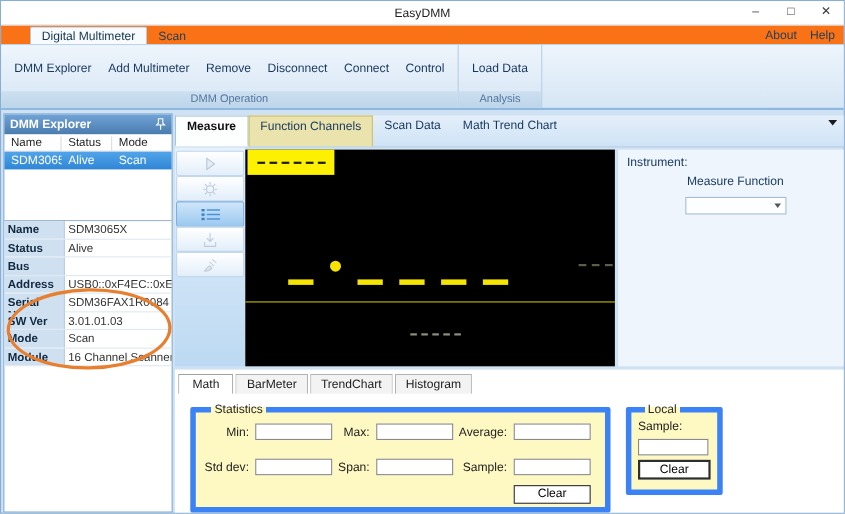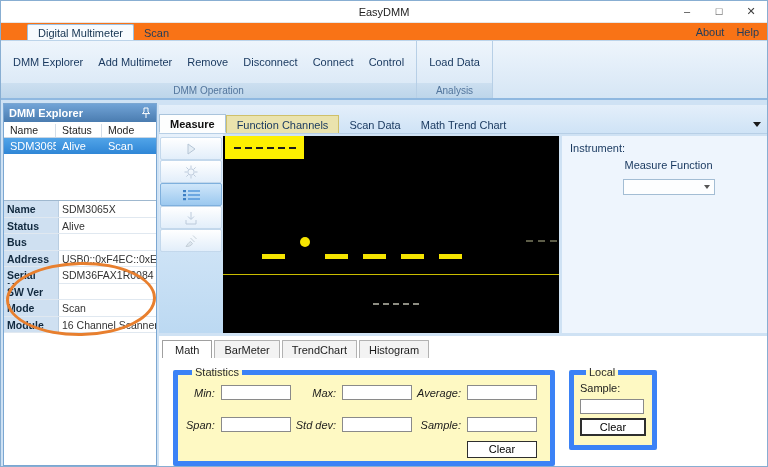--- a/index.html
+++ b/index.html
@@ -43,21 +43,21 @@
   .tbl-row span { padding-left:6px; white-space:nowrap; overflow:hidden; }
   .tbl-empty { height:46px; }
   .props { border-top:1px solid #9fb8cf; }
   .prop-row { display:grid; grid-template-columns:55px 1fr; height:16.5px; border-bottom:1px solid #e0e8f0; }
   .prop-label { background:#cfe0f1; font-weight:bold; color:#11293f; padding:2px 0 0 3px; border-right:1px solid #b9cde0; font-size:10.5px; }
   .prop-value { padding:2px 0 0 3px; color:#333; font-size:10.5px; white-space:nowrap; overflow:hidden; }
   .annotation { position:absolute; left:2px; top:158px; width:150px; height:74px; border:3px solid #e87f2e; border-radius:50%; transform:rotate(-1deg); pointer-events:none; z-index:5; }
 
   
   .main { flex:1; display:flex; flex-direction:column; margin-left:2px; min-width:0; }
-  .main-tabs { margin-top:4px; height:35px; display:flex; align-items:flex-end; background:linear-gradient(#e4effa,#cfe3f6); border-bottom:1px solid #b7cfe6; }
+  .main-tabs { margin-top:4px; height:35px; display:flex; background:linear-gradient(#e4effa,#cfe3f6); border-bottom:1px solid #b7cfe6; }
   .mtab { padding:3px 10px 2px; color:#17375e; white-space:nowrap; }
   .mtab.active { background:#fdfefe; font-weight:bold; color:#101010; border:1px solid #a9c4dc; border-bottom:1px solid #fdfefe; }
   .mtab.highlight { background:#eae3ad; border:1px solid #cfc06a; border-bottom:none; }
   .mtabs-caret { margin-left:auto; padding:0 6px 4px 0; }
   .caret-down { display:inline-block; width:0; height:0; border-left:4px solid transparent; border-right:4px solid transparent; border-top:5px solid #1a1a1a; }
 
   .main-body { height:201px; display:flex; }
   .tool-strip { width:64px; background:linear-gradient(#e7f1fb,#bcd9f2); padding-top:3px; display:flex; flex-direction:column; }
   .tool-btn { height:23px; margin:0 1px; border:1px solid #c3d8ec; border-radius:2px; background:linear-gradient(#ffffff,#e2eefa); display:flex; align-items:center; justify-content:center; }
   .tool-btn.selected { background:linear-gradient(#cfe6fa,#9cc9ef); border-color:#7fb0dd; }
@@ -83,21 +83,21 @@
 
   
   .bottom-panel { margin-top:3px; height:131px; background:#fff; }
   .b-tabs { display:flex; padding:4px 0 0 3px;align-items:flex-end; }
   .btab { padding:3px 9px 2px; border:1px solid #b2b2b2; border-bottom:none; background:#f3f3f3; margin-right:2px; border-radius:1px 1px 0 0; color:#1c1c1c; }
   .btab.active { background:#fff; border-color:#a0a0a0; padding:3px 12px 2px; position:relative; top:0; }
   .b-body { display:flex; gap:14px; padding:8px 0 0 14px; }
   fieldset { border:5px solid #3b82f6; border-radius:2px; background:#fef9c3; }
   legend { padding:0 3px; margin-left:6px; color:#2b2b2b; }
   .stats { width:372px; height:100px; padding:2px 8px 4px; }
-  .stats-grid { display:grid; grid-template-columns:1fr 1fr 1fr; row-gap:17px; margin-top:5px;font-style:italic; }
+  .stats-grid { display:grid; grid-template-columns:1fr 1fr 1fr; row-gap:17px; margin-top:5px; }
   .field { display:flex; align-items:center; justify-content:flex-end; gap:6px; padding-right:5px; }
   .field label { color:#1c1c1c; white-space:nowrap; }
   .fld-input { width:70px; height:15px; border:1px solid #8a8a8a; background:#fff; font:inherit; padding:0 2px; }
   .stats-clear-row { display:flex; justify-content:flex-end; padding-right:5px; margin-top:9px; }
   .clear-btn { width:70px; height:17px; border:1px solid #2e2e2e; background:#fff; font:inherit; font-size:11px; line-height:13px; }
   .local { width:80px; height:84px; padding:2px 6px; }
   .local-inner { display:flex; flex-direction:column; }
   .local-inner label { margin-top:2px; color:#1c1c1c; }
   .local .fld-input { width:64px; margin-top:5px; }
   .local .clear-btn { width:66px; margin-top:4px; border-width:2px; height:18px; }
@@ -183,20 +183,21 @@
         <div class="prop-row">
           <span class="prop-label">Address</span>
           <span class="prop-value">USB0::0xF4EC::0xEE38:...</span>
         </div>
         <div class="prop-row">
           <span class="prop-label">Serial Num</span>
           <span class="prop-value">SDM36FAX1R0084</span>
         </div>
         <div class="prop-row">
           <span class="prop-label">SW Ver</span>
+          <span class="prop-value">3.01.01.03</span>
         </div>
         <div class="prop-row">
           <span class="prop-label">Mode</span>
           <span class="prop-value">Scan</span>
         </div>
         <div class="prop-row">
           <span class="prop-label">Module</span>
           <span class="prop-value">16 Channel Scanner</span>
         </div>
       </div>
@@ -316,25 +317,25 @@
               </div>
               <div class="field">
                 <label>Max:</label>
                 <input class="fld-input" value="" style="">
               </div>
               <div class="field">
                 <label>Average:</label>
                 <input class="fld-input" value="" style="">
               </div>
               <div class="field">
+                <label>Std dev:</label>
+                <input class="fld-input" value="" style="">
+              </div>
+              <div class="field">
                 <label>Span:</label>
-                <input class="fld-input" value="" style="">
-              </div>
-              <div class="field">
-                <label>Std dev:</label>
                 <input class="fld-input" value="" style="">
               </div>
               <div class="field">
                 <label>Sample:</label>
                 <input class="fld-input" value="" style="">
               </div>
             </div>
             <div class="stats-clear-row">
               <button class="clear-btn">Clear</button>
             </div>

